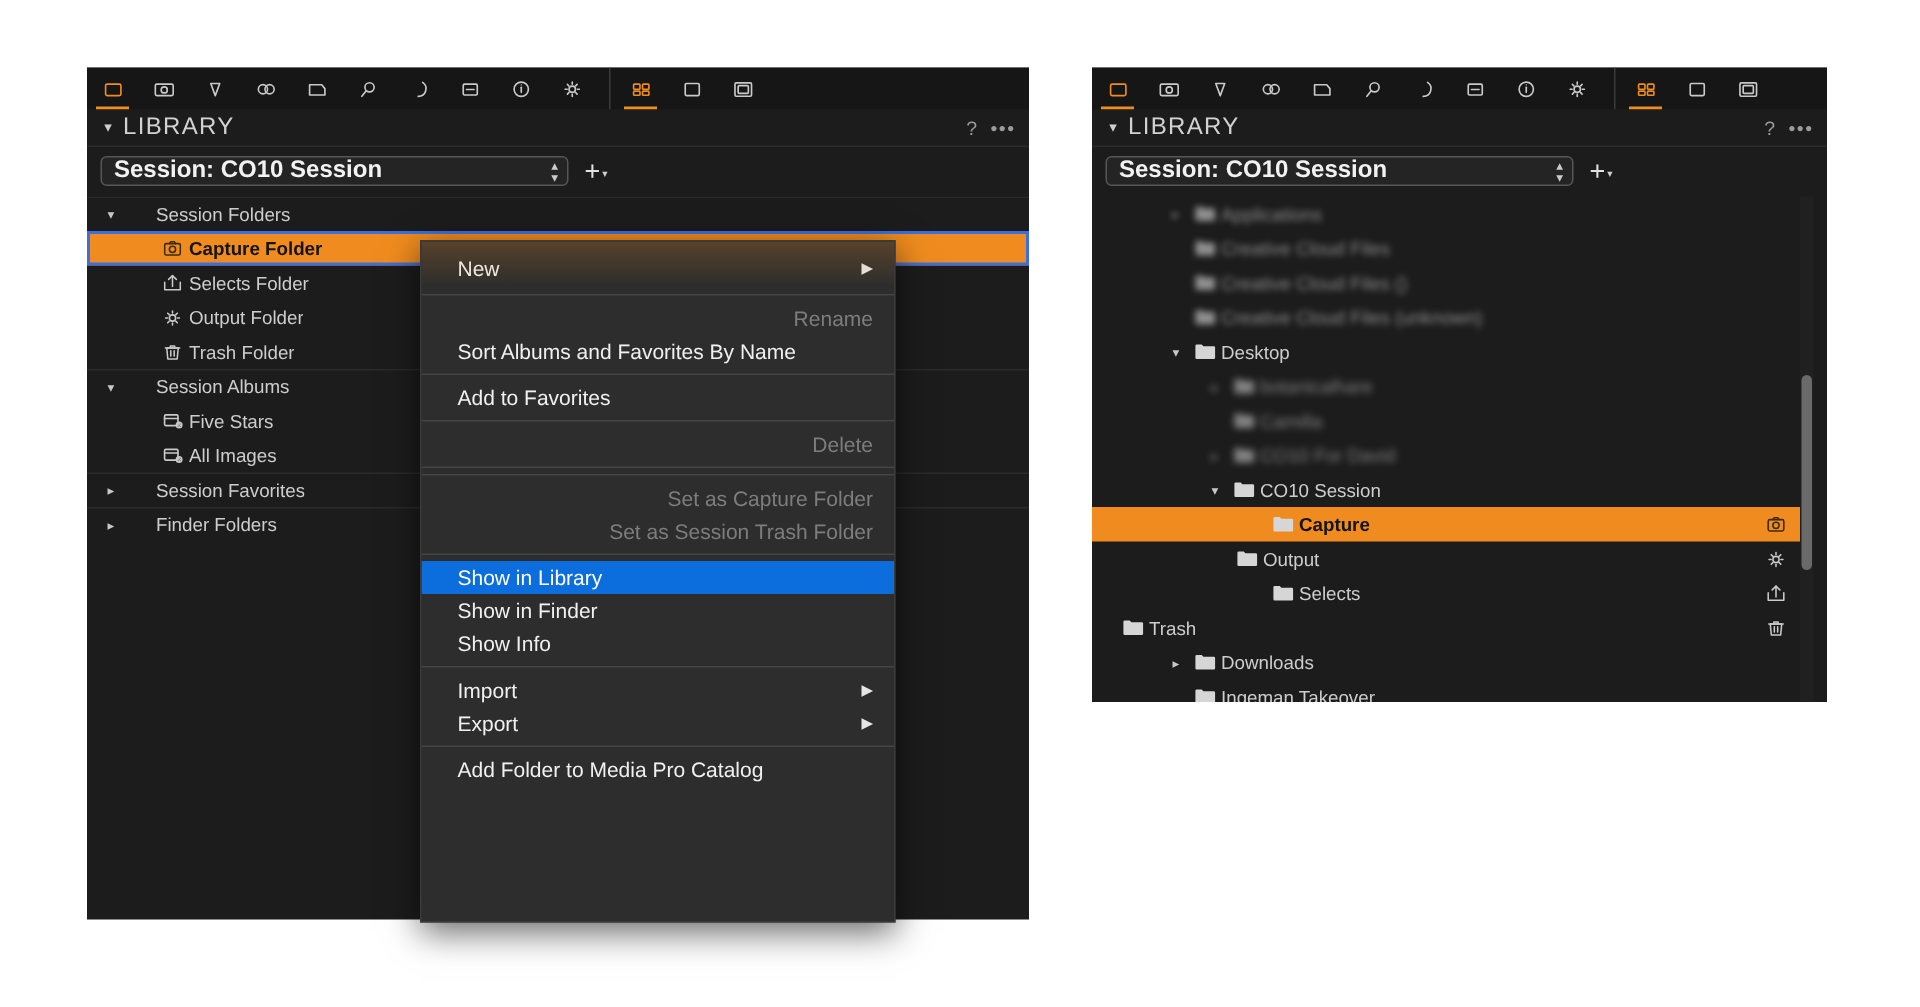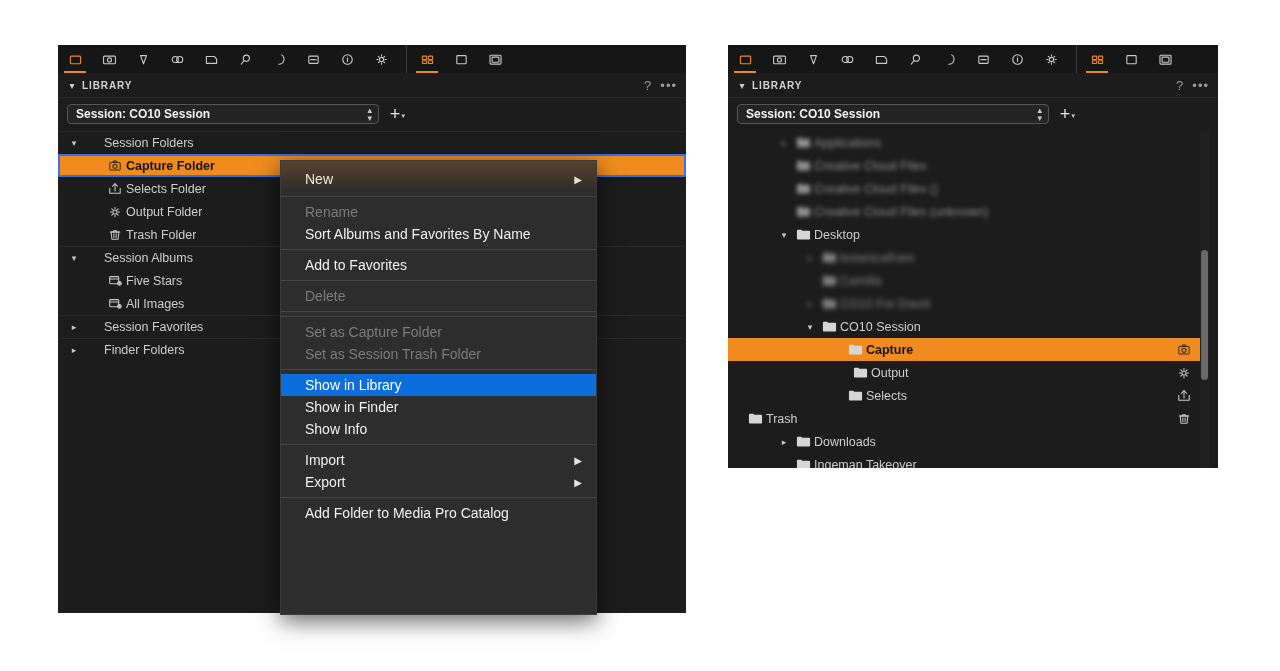--- a/index.html
+++ b/index.html
@@ -24,36 +24,36 @@
     content:"";position:absolute;left:6px;right:6px;bottom:0;height:2px;background:#ef8c20;
   }
   .tb-div{width:1px;align-self:stretch;background:#3a3a3a;margin:0 3px;}
   
   .lib-head{
     position:absolute;left:0;right:0;height:24px;
     display:flex;align-items:center;background:#1c1c1c;
     border-bottom:1px solid #2b2b2b;
   }
   .lib-title{
-    color:#d2d2d2;font-size:10px;letter-spacing:.9px;font-weight:700;
+    color:#d2d2d2;font-size:16px;letter-spacing:.9px;font-weight:400;
   }
   .chev-sm{
     width:14px;margin-left:7px;margin-right:3px;color:#cfcfcf;font-size:10px;
     display:flex;align-items:center;justify-content:center;
   }
   .lib-right{margin-left:auto;display:flex;align-items:center;gap:9px;padding-right:9px;}
   .q-mark{color:#9b9b9b;font-size:13px;line-height:1;}
   .dots{color:#9b9b9b;font-size:13px;line-height:1;letter-spacing:1px;}
   
   .sess-row{position:absolute;left:0;right:0;height:30px;display:flex;align-items:center;}
   .sess-box{
     flex:1;margin-left:9px;height:20px;border:1px solid #565656;border-radius:4px;
     background:#242424;display:flex;align-items:center;box-sizing:border-box;
   }
-  .sess-label{color:#f2f2f2;font-size:12px;font-weight:bold;padding-left:8px;}
+  .sess-label{color:#f2f2f2;font-size:16px;font-weight:bold;padding-left:8px;}
   .sess-arrows{margin-left:auto;padding-right:6px;color:#cbcbcb;font-size:9px;line-height:8px;text-align:center;}
   .plus-btn{
     width:28px;display:flex;align-items:center;justify-content:center;
     color:#e2e2e2;font-size:18px;font-weight:300;position:relative;
   }
   .plus-btn .mini{position:absolute;right:4px;bottom:5px;font-size:7px;color:#cfcfcf;}
   
   .tree{position:absolute;left:0;right:0;overflow:hidden;}
   .row{
     height:23px;display:flex;align-items:center;position:relative;
@@ -80,21 +80,21 @@
   
   .ctx{
     position:absolute;background:#2d2d2d;border:1px solid #3b3b3b;
     box-shadow:0 6px 22px rgba(0,0,0,.6);overflow:hidden;
   }
   .ctx-item{
     height:22px;display:flex;align-items:center;color:#f0f0f0;
     font-size:14px;padding-left:24px;padding-right:14px;position:relative;white-space:nowrap;
   }
   .ctx-item.big{height:26px;}
-  .ctx-item.dis{color:#7d7d7d;}
+  .ctx-item.dis{color:#7d7d7d;justify-content:flex-end;}
   .ctx-item.hi{background:#0c6ddc;color:#ffffff;}
   .ctx-item .arr{margin-left:auto;font-size:10px;color:#e6e6e6;}
   .ctx-sep{height:1px;background:#454545;margin:4px 0;}
   .ctx-top-tint{
     position:absolute;left:0;top:0;right:0;height:30px;
     background:linear-gradient(180deg,rgba(240,140,31,.22),rgba(240,140,31,0));
     pointer-events:none;
   }
 </style>
 </head>
@@ -493,21 +493,21 @@
         </span>
         <span class="lbl">Capture</span>
         <span class="act-ic">
           <svg width="16" height="16" viewBox="0 0 20 20" fill="none" stroke="#3a2a10" stroke-width="1.3" stroke-linecap="round" stroke-linejoin="round">
             <rect x="3.5" y="5.5" width="13" height="9.5" rx="1.4"></rect>
             <circle cx="10" cy="10.3" r="2.6"></circle>
             <path d="M7.4 5.5l1.1-1.6h3l1.1 1.6"></path>
           </svg>
         </span>
       </div>
-      <div class="row" style="padding-left:105px;">
+      <div class="row" style="padding-left:76px;">
         <span class="tw"></span>
         <span class="ic">
           <svg width="15" height="13" viewBox="0 0 16 13">
             <path d="M1 2.2a.9.9 0 0 1 .9-.9h3.6l1.2 1.3h7.4a.9.9 0 0 1 .9.9v7.3a.9.9 0 0 1-.9.9H1.9a.9.9 0 0 1-.9-.9z" fill="#d6d6d6"></path>
           </svg>
         </span>
         <span class="lbl">Output</span>
         <span class="act-ic">
           <svg width="16" height="16" viewBox="0 0 20 20" fill="none" stroke="#c9c9c9" stroke-width="1.3" stroke-linecap="round" stroke-linejoin="round">
             <circle cx="10" cy="10" r="2.6"></circle>

